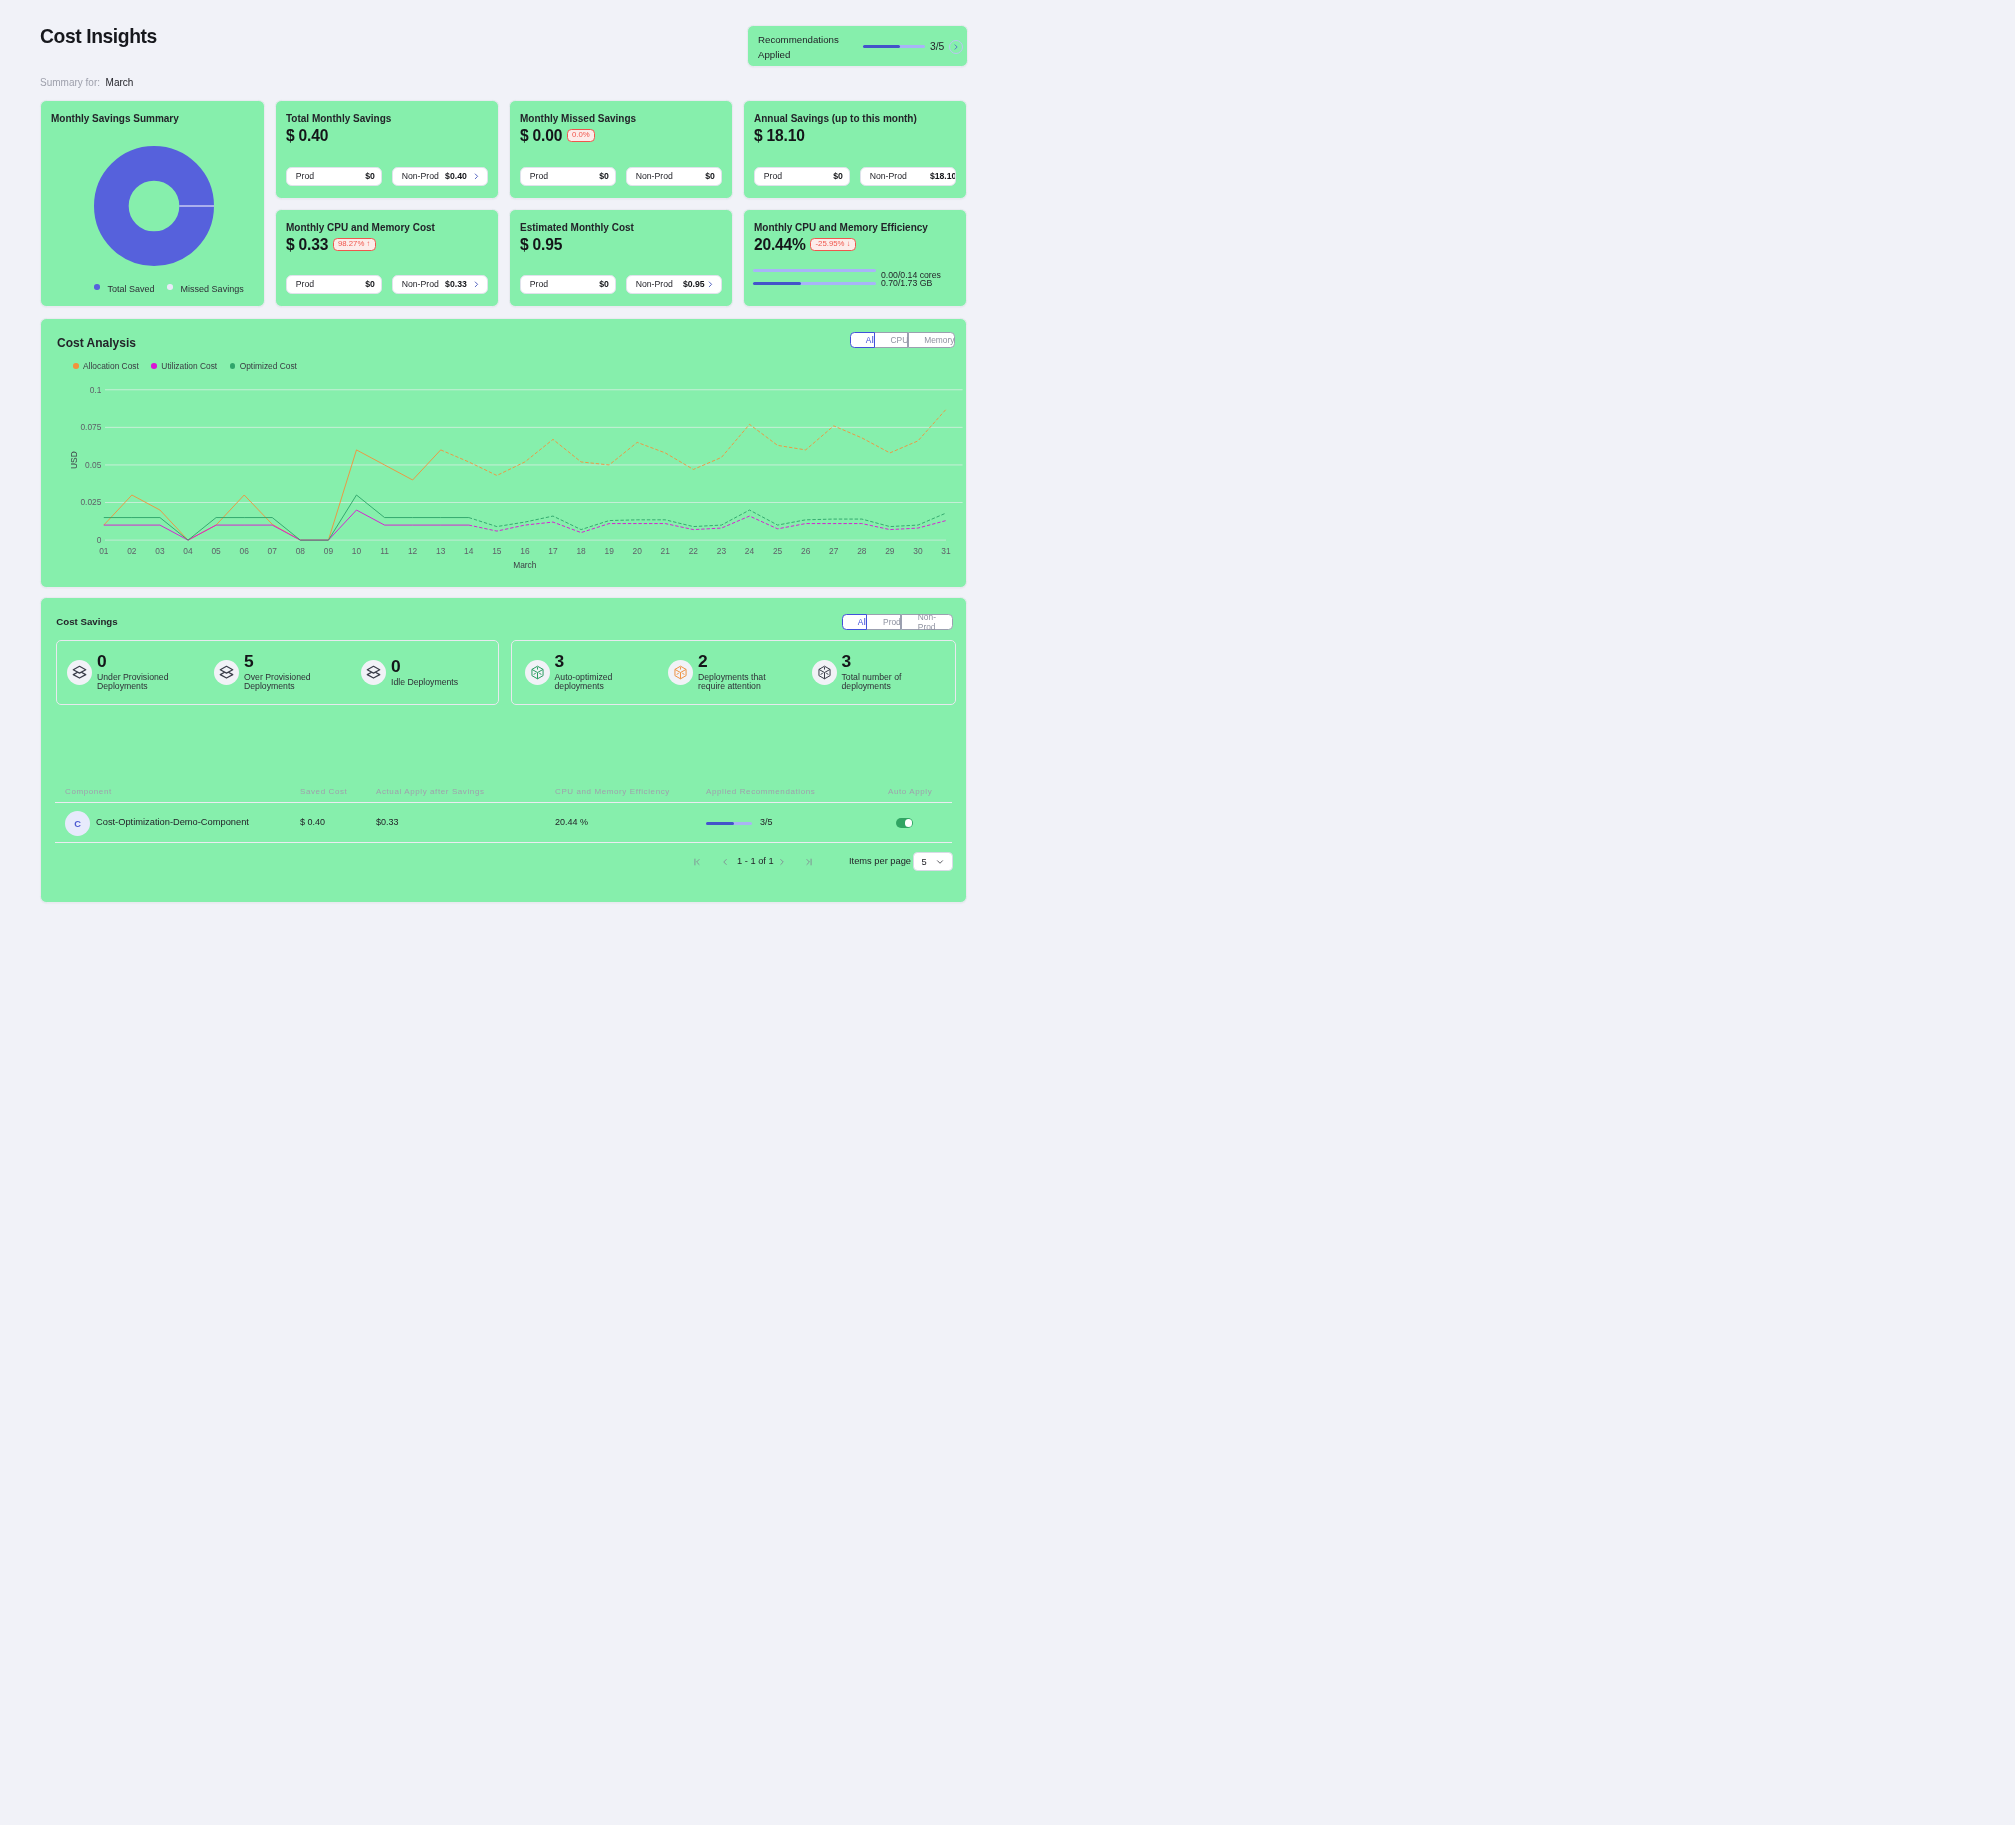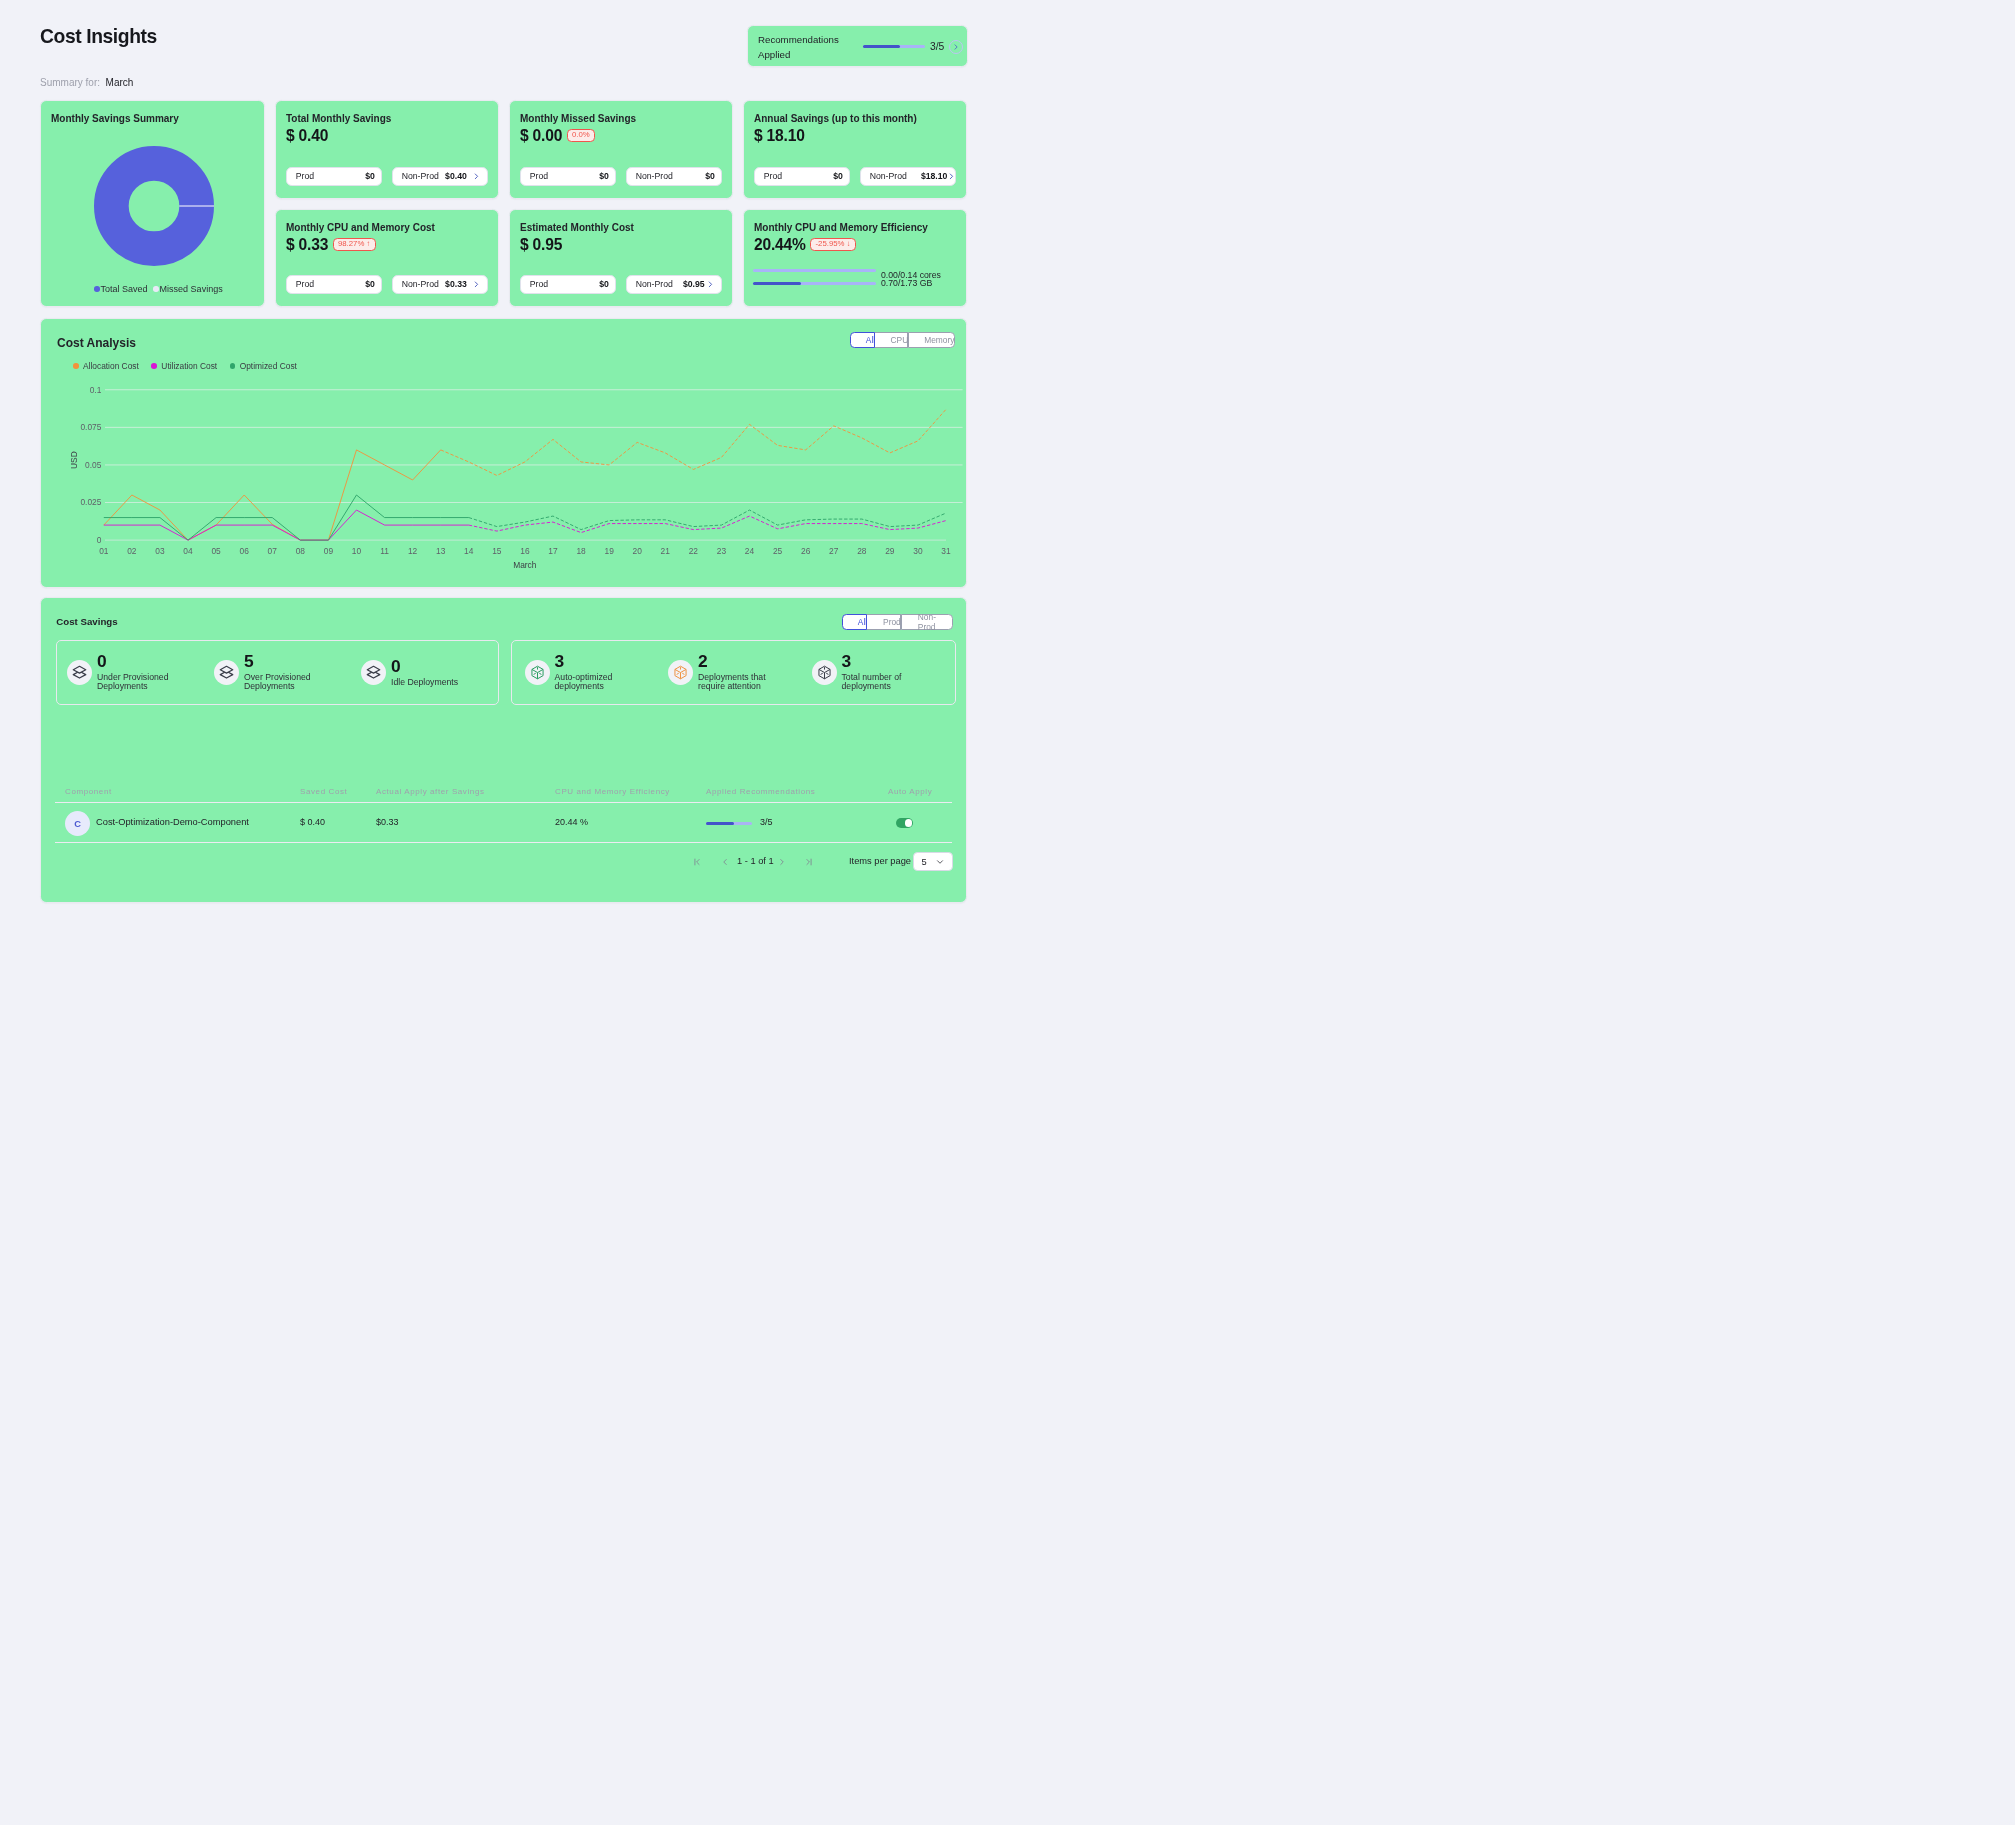--- a/index.html
+++ b/index.html
@@ -55,21 +55,21 @@
 </div>
 
 <div class="abs" style="left:40px;top:77px;font-size:10px;color:#9ea0ac">Summary for:&nbsp;&nbsp;<span style="color:#232329">March</span></div>
 
 <div class="card" style="left:40px;top:100px;width:225px;height:207px">
   <div class="ctitle">Monthly Savings Summary</div>
   <svg class="abs" style="left:53px;top:45px" width="120" height="120" viewBox="0 0 192 192">
     <circle cx="96" cy="96" r="68.25" fill="none" stroke="#5661DC" stroke-width="55.5"></circle>
     <line x1="136.5" y1="96" x2="192" y2="96" stroke="#fff" stroke-width="1.6"></line>
   </svg>
-  <div class="abs" style="left:53px;top:183px;display:flex;align-items:center;gap:1px;font-size:9px;color:#2e2f36">
+  <div class="abs" style="left:53px;top:183px;display:flex;gap:8px;font-size:9px;color:#2e2f36">
     <span class="legdot" style="background:#5661DC"></span>
       <span>Total Saved</span>
     <span class="legdot" style="background:#e9eaf8;margin-left:4.4px"></span>
       <span>Missed Savings</span>
   </div>
 </div>
 
 <div class="card" style="left:275px;top:100px;width:224px;height:99px">
     <div class="ctitle">Total Monthly Savings</div>
     <div class="cvalrow">
@@ -113,21 +113,21 @@
     <div class="cvalrow">
       <span class="cval">$ 18.10</span>
     </div>
     <div class="pillrow">
       <div class="pill">
         <span class="plab">Prod</span>
         <span class="pval" style="margin-left:auto">$0</span>
       </div>
       <div class="pill">
         <span class="plab">Non-Prod</span>
-        <span class="pval" style="margin-left:14px">$18.10</span>
+        <span class="pval" style="margin-left:23px">$18.10</span>
         <span class="pchev">
           <svg width="8.7" height="8.7" viewBox="0 0 24 24" fill="none">
             <path d="M9 5.5l6.5 6.5L9 18.5" stroke="#3D4EB8" stroke-width="2.4" stroke-linecap="round" stroke-linejoin="round"></path>
           </svg>
         </span>
       </div>
     </div>
   </div>
 <div class="card" style="left:275px;top:209px;width:224px;height:98px">
     <div class="ctitle">Monthly CPU and Memory Cost</div>

